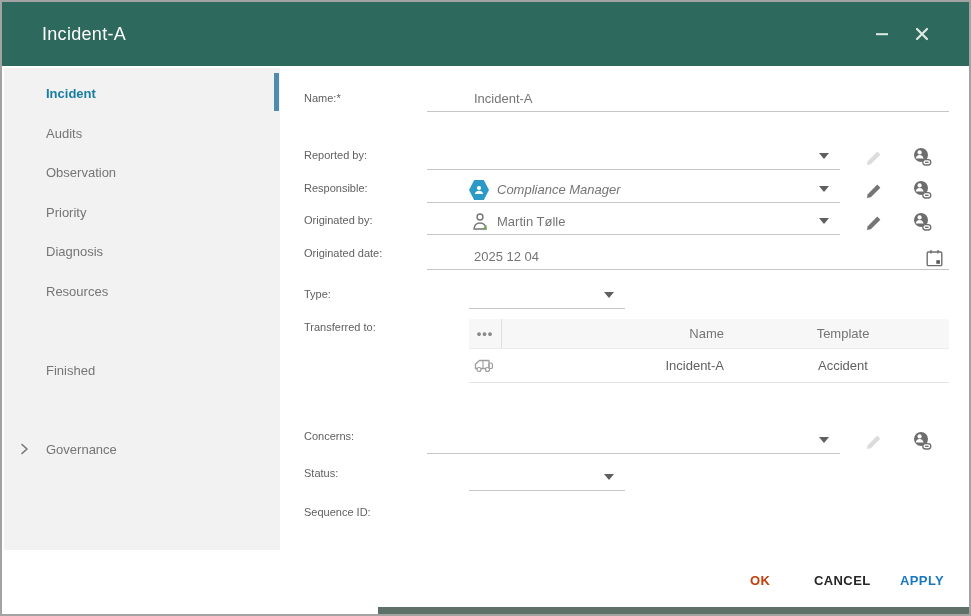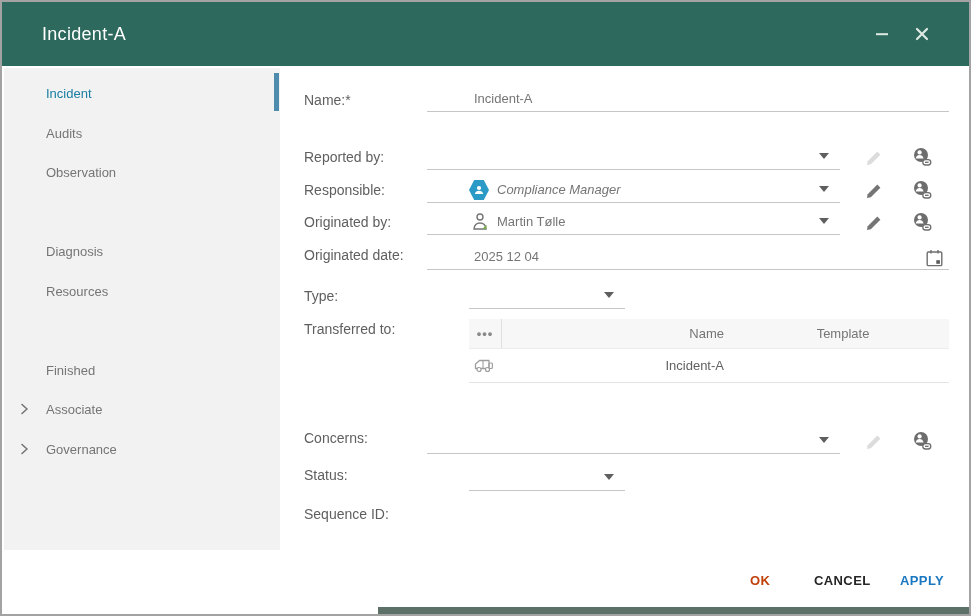--- a/index.html
+++ b/index.html
@@ -15,27 +15,27 @@
   .winbtn { position:absolute; top:18px; width:28px; height:28px; display:flex; align-items:center;
             justify-content:center; cursor:pointer; }
   .winbtn.min { left:866px; }
   .winbtn.close { left:906px; }
 
   
   .sidebar { position:absolute; left:2px; top:66px; width:276px; height:482px; background:#f2f2f2; }
   .side-item { position:absolute; left:0; width:100%; height:40px; display:flex; align-items:center;
                font-size:13px; color:#757575; cursor:pointer; }
   .side-item .lbl { margin-left:42px; }
-  .side-item.selected .lbl { color:#177da1; font-weight:400; }
+  .side-item.selected .lbl { color:#177da1; font-weight:700; }
   .side-item .chev { position:absolute; left:12px; top:50%; transform:translateY(-50%); width:16px; height:16px; }
   .sel-indicator { position:absolute; left:272px; top:71px; width:5px; height:38px; background:#4e8cad; }
 
   
   .content { position:absolute; left:278px; top:64px; right:2px; bottom:2px; background:#fff; }
-  .flabel { position:absolute; font-size:14px; color:#5f5f5f; }
+  .flabel { position:absolute; font-size:11px; color:#5f5f5f; }
   .field { position:absolute; border-bottom:1px solid #c6c6c6; height:26px; display:flex; align-items:center; }
   .field .value { font-size:13px; color:#757575; white-space:nowrap; }
   .field .indent { padding-left:47px; }
   .field .avatar-gap { margin-left:42px;font-style:italic; }
   .caret { width:0; height:0; border-left:5px solid transparent; border-right:5px solid transparent;
            border-top:6px solid #5f5f5f; position:absolute; top:9px; }
   .icon-btn { position:absolute; width:22px; height:22px; display:flex; align-items:center; justify-content:center; cursor:pointer; }
 
   .hexbadge { position:absolute; left:42px; top:2px; width:20px; height:22px; background:#2b9ac6;
               clip-path:polygon(26% 4%, 74% 4%, 100% 50%, 74% 96%, 26% 96%, 0% 50%);
@@ -86,36 +86,31 @@
   <div class="sidebar">
     <div class="side-item selected" style="top:5px">
       <span class="lbl">Incident</span>
     </div>
     <div class="side-item" style="top:45px">
       <span class="lbl">Audits</span>
     </div>
     <div class="side-item" style="top:84px">
       <span class="lbl">Observation</span>
     </div>
+    <div class="side-item" style="top:124px">
+      <span class="lbl">Priority</span>
+    </div>
     <div class="side-item" style="top:203px">
       <span class="lbl">Resources</span>
     </div>
     <div class="side-item" style="top:163px">
       <span class="lbl">Diagnosis</span>
     </div>
     <div class="side-item" style="top:282px">
       <span class="lbl">Finished</span>
-    </div>
-    <div class="side-item" style="top:321px">
-      <span class="chev">
-        <svg width="16" height="16" viewBox="0 0 16 16">
-            <path d="M6 3.5 L11 8 L6 12.5" stroke="#757575" stroke-width="1.6" fill="none" stroke-linecap="round" stroke-linejoin="round"></path>
-          </svg>
-      </span>
-      <span class="lbl">Associate</span>
     </div>
     <div class="side-item" style="top:361px">
       <span class="chev">
         <svg width="16" height="16" viewBox="0 0 16 16">
             <path d="M6 3.5 L11 8 L6 12.5" stroke="#757575" stroke-width="1.6" fill="none" stroke-linecap="round" stroke-linejoin="round"></path>
           </svg>
       </span>
       <span class="lbl">Governance</span>
     </div>
   </div>
@@ -233,20 +228,21 @@
         <div class="col-menu">
           <svg width="20" height="15" viewBox="0 0 20 15">
             <path d="M5.5 2.5 h9.5 v8 h-13.5 v-4.5 z" fill="none" stroke="#9e9e9e" stroke-width="1.3" stroke-linejoin="round"></path>
             <line x1="9" y1="2.5" x2="9" y2="10.5" stroke="#9e9e9e" stroke-width="1.1"></line>
             <circle cx="5" cy="11.5" r="2" fill="#ffffff" stroke="#9e9e9e" stroke-width="1.2"></circle>
             <circle cx="13.5" cy="11.5" r="2" fill="#ffffff" stroke="#9e9e9e" stroke-width="1.2"></circle>
             <rect x="15" y="5" width="3.4" height="5.5" rx="1" fill="none" stroke="#9e9e9e" stroke-width="1.2"></rect>
           </svg>
         </div>
         <div class="col-name">Incident-A</div>
+        <div class="col-template">Accident</div>
       </div>
     </div>
 
     <div class="flabel" style="left:24px; top:364px">Concerns:</div>
     <div class="field" style="left:147px; top:362px; width:413px">
       <span class="value indent"></span>
       <span class="caret" style="left:392px"></span>
     </div>
     <div class="icon-btn" style="left:582px; top:365px">
       <svg width="17" height="17" viewBox="0 0 17 17">

